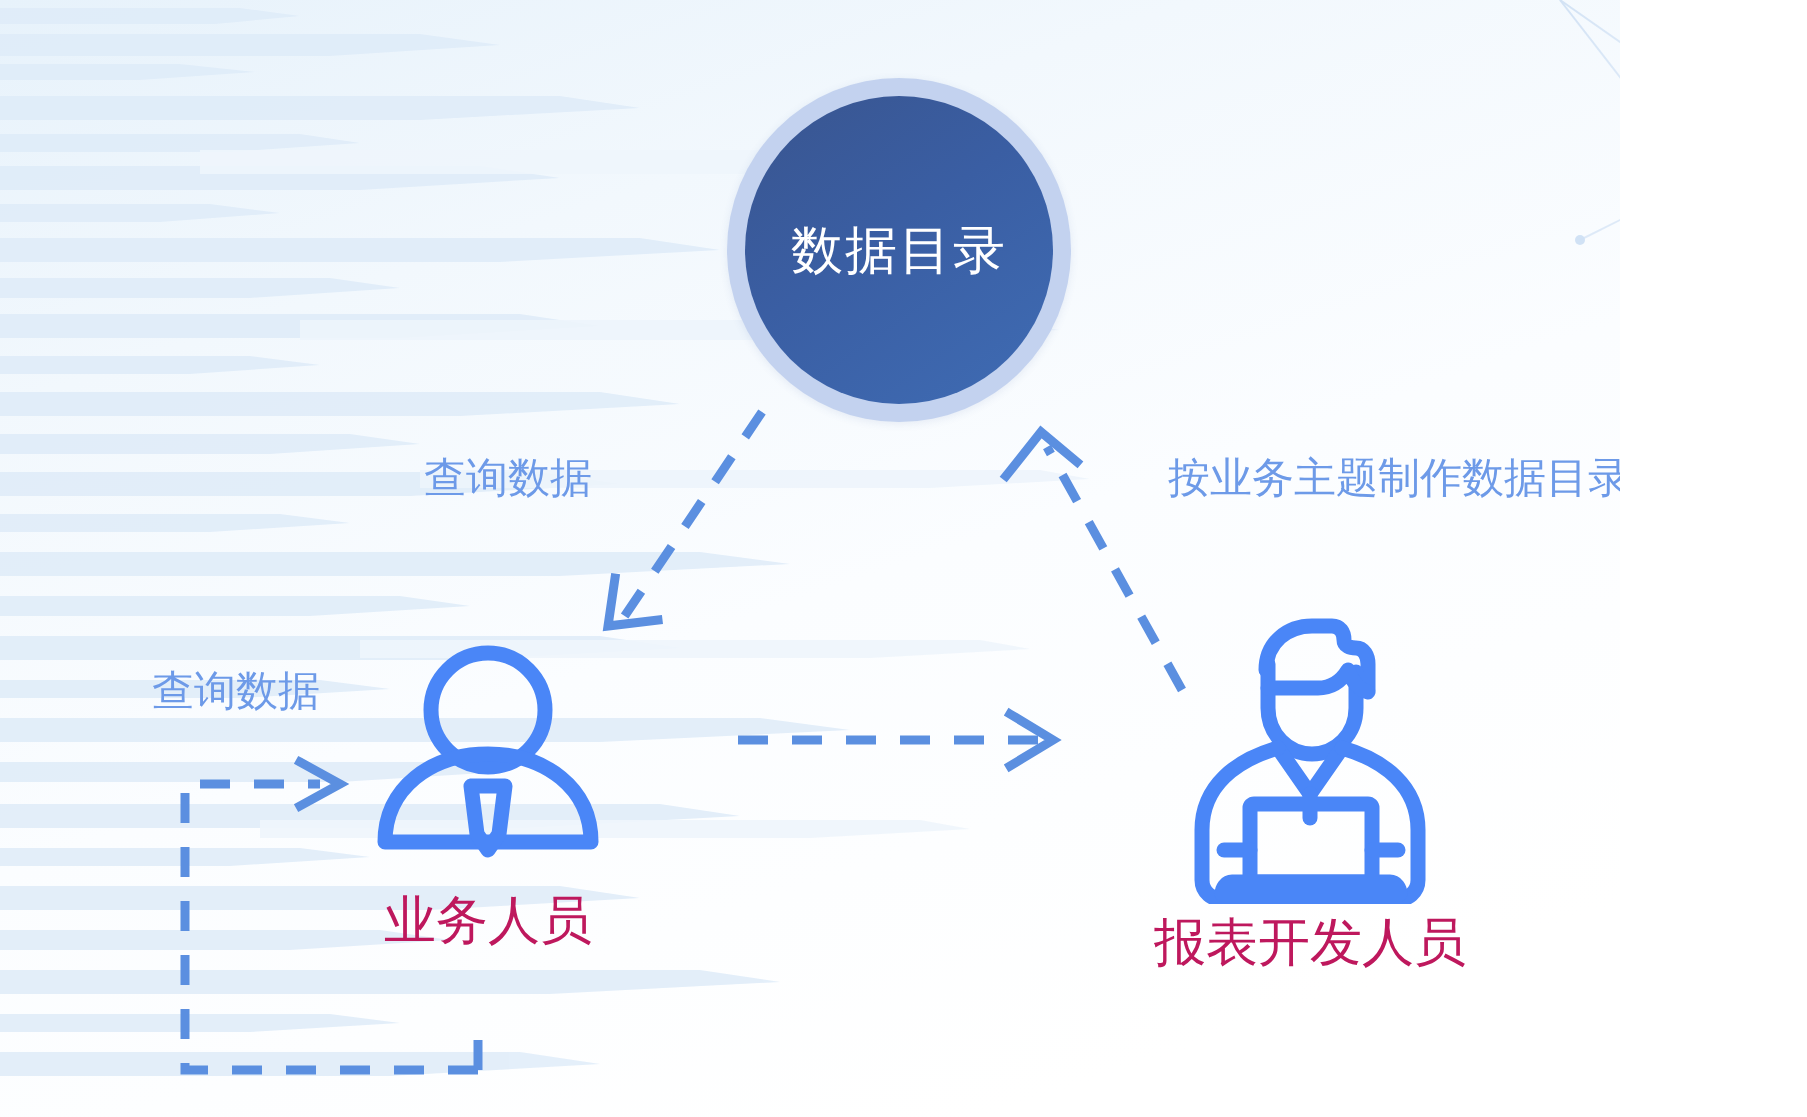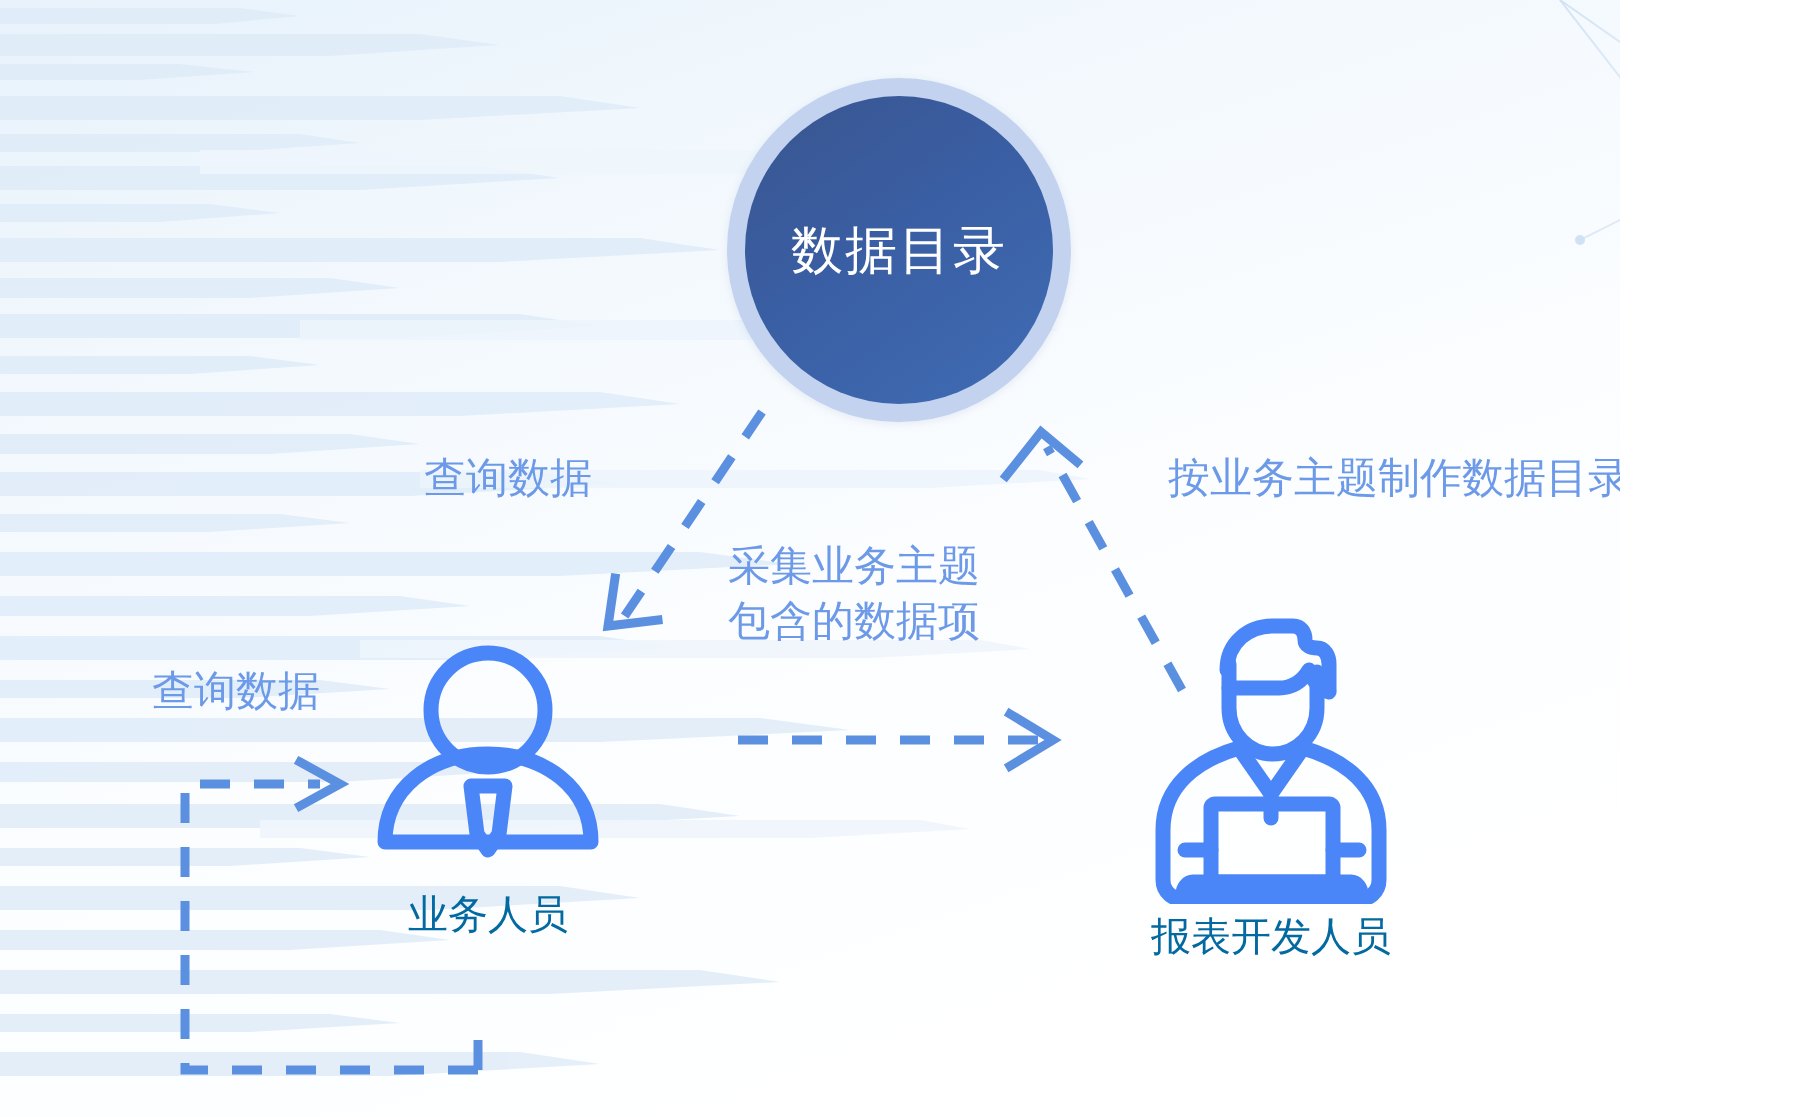--- a/index.html
+++ b/index.html
@@ -77,29 +77,29 @@
   #label-analysis   { left: 152px;  top: 663px; }
 
   
   .actor {
     position: absolute;
     display: flex;
     flex-direction: column;
     align-items: center;
   }
   .actor-name {
-    color: #0369a1;
-    font-size: 40px;
+    color: #be185d;
+    font-size: 52px;
     line-height: 1;
     white-space: nowrap;
     margin-top: 6px;
   }
   #actor-business { left: 338px;  top: 638px; width: 300px; }
   #actor-business .actor-name { margin-top: 10px; }
-  #actor-developer { left: 1111px; top: 608px; width: 320px; }
+  #actor-developer { left: 1150px; top: 608px; width: 320px; }
   #actor-developer .actor-name { margin-top: 12px; }
 </style>
 </head>
 <body>
 
 <div id="stage">
 
   <svg id="bg-layer" viewBox="0 0 1807 1117" preserveAspectRatio="none" aria-hidden="true">
     <defs>
       <linearGradient id="bgGrad" x1="0" y1="0" x2="0.55" y2="1">
@@ -195,24 +195,20 @@
   <div class="node" id="hub">
     <div id="hub-inner">
       <span id="hub-label">数据目录</span>
     </div>
   </div>
 
   <div class="edge-label" id="label-query">查询数据</div>
 
   <div class="edge-label" id="label-publish">按业务主题制作数据目录</div>
 
-  <div class="edge-label" id="label-collect">
-    <div>采集业务主题</div>
-    <div>包含的数据项</div>
-  </div>
 
   <div class="edge-label" id="label-analysis">查询数据</div>
 
   <div class="actor" id="actor-business">
     <svg width="246" height="246" viewBox="0 0 246 246" aria-hidden="true">
       <g fill="none" stroke="#4a86f7" stroke-width="15" stroke-linecap="round" stroke-linejoin="round">
         <circle cx="123" cy="72" r="57"></circle>
         <path d="M20 204 C20 150 66 116 123 116 C180 116 226 150 226 204 Z" fill="none"></path>
         <path d="M106 148 L140 148 L134 196 L123 212 L112 196 Z"></path>
       </g>

